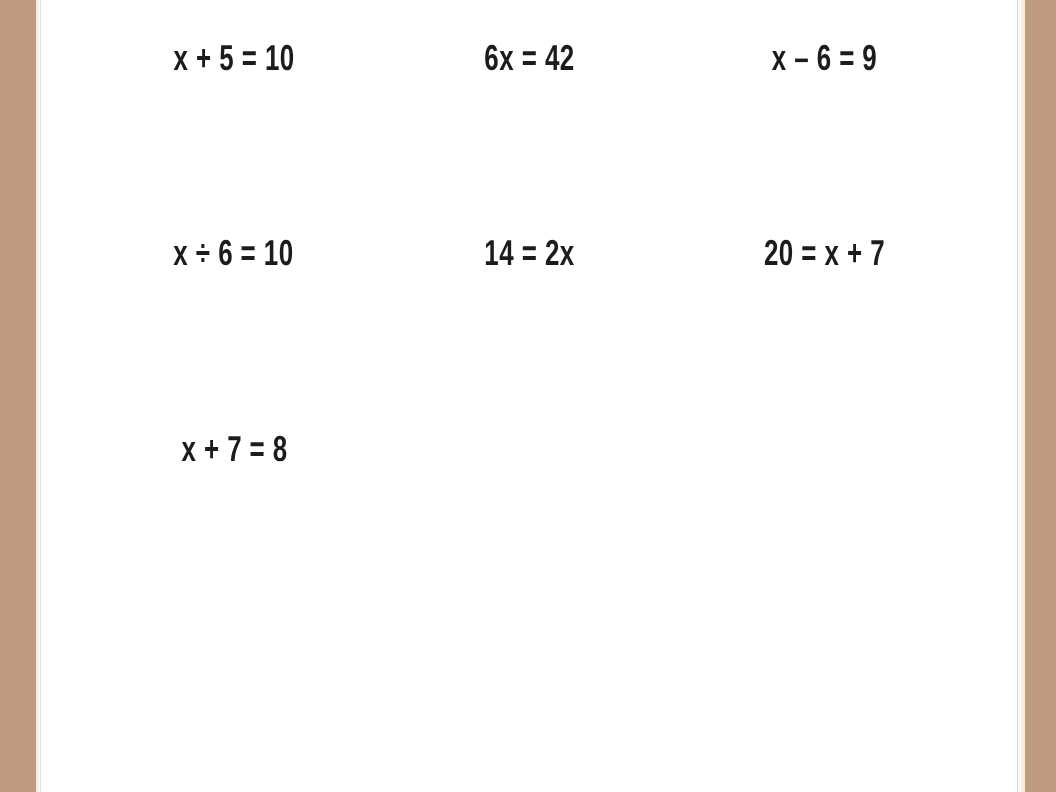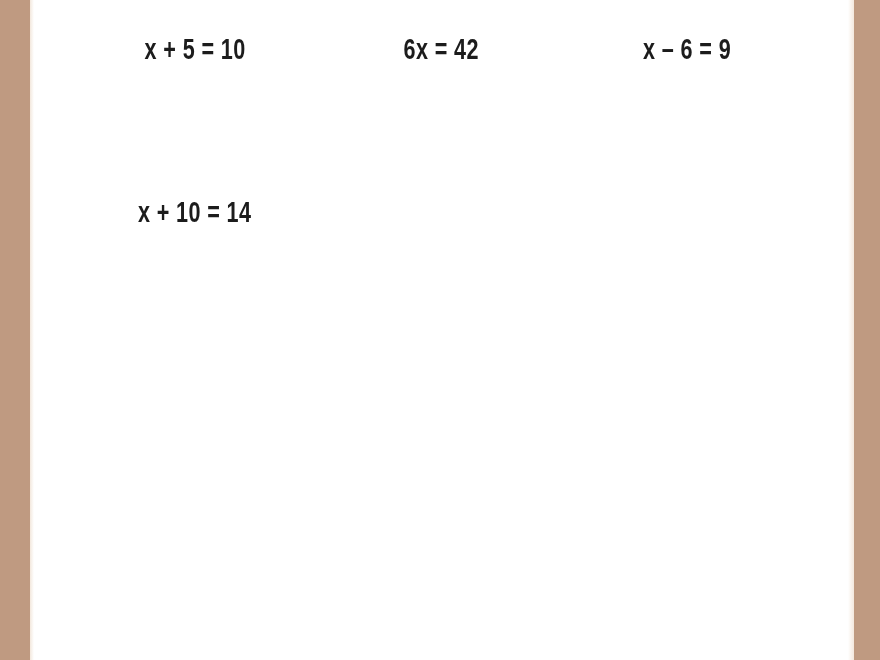--- a/index.html
+++ b/index.html
@@ -83,21 +83,30 @@
       <div class="equation-cell">
         <span class="equation-text">x + 5 = 10</span>
       </div>
       <div class="equation-cell">
         <span class="equation-text">6x = 42</span>
       </div>
       <div class="equation-cell">
         <span class="equation-text">x – 6 = 9</span>
       </div>
 
-
+      <div class="equation-cell">
+        <span class="equation-text">x ÷ 6 = 10</span>
+      </div>
+      <div class="equation-cell">
+        <span class="equation-text">14 = 2x</span>
+      </div>
+      <div class="equation-cell">
+        <span class="equation-text">20 = x + 7</span>
+      </div>
 
       <div class="equation-cell">
-        <span class="equation-text">x + 10 = 14</span>
+        <span class="equation-text">x + 7 = 8</span>
       </div>
+
 
     </div>
   </div>
 </div>
 
 </body></html>

